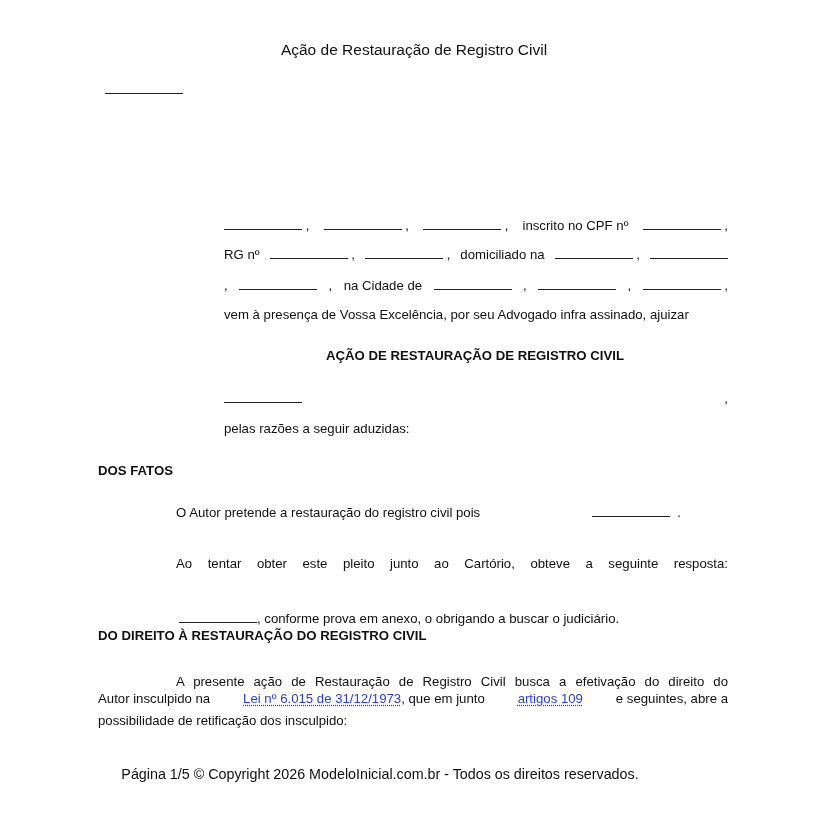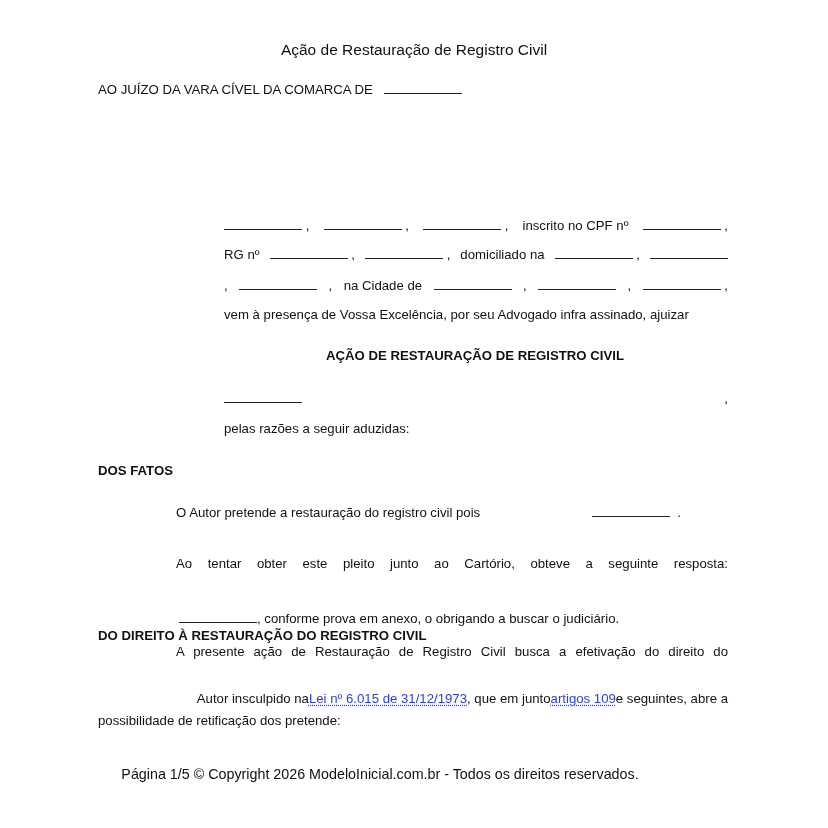--- a/index.html
+++ b/index.html
@@ -17,21 +17,20 @@
   .row { left: 224px; width: 504px; display: flex; justify-content: space-between; align-items: baseline; }
 </style>
 </head>
 <body>
 
 <div>
 
   <div class="abs title">Ação de Restauração de Registro Civil</div>
 
   <div class="abs t13" style="left:98px; top:82px;">
-    <span>AO JUÍZO DA VARA CÍVEL DA COMARCA DE</span>
     &nbsp;&nbsp;<span class="blank bw78"></span>
   </div>
 
   <div class="abs t13 row" style="top:218px;">
     <span><span class="blank bw78"></span> ,</span>
     <span><span class="blank bw78"></span> ,</span>
     <span><span class="blank bw78"></span> ,</span>
     <span>inscrito no CPF nº</span>
     <span><span class="blank bw78"></span> ,</span>
   </div>
@@ -77,25 +76,25 @@
     <span class="blank bw78"></span> &nbsp;.
   </div>
 
   <div class="abs t13 just" style="left:176px; width:552px; top:556px;">Ao tentar obter este pleito junto ao Cartório, obteve a seguinte resposta:</div>
   <div class="abs t13" style="left:179px; top:578px;margin-top:33px;">
     <span class="blank bw78"></span><span>, conforme prova em anexo, o obrigando a buscar o judiciário.</span>
   </div>
 
   <div class="abs t13 bold" style="left:98px; top:628px;">DO DIREITO À RESTAURAÇÃO DO REGISTRO CIVIL</div>
 
-  <div class="abs t13 just" style="left:176px; width:552px; top:644px;">A presente ação de Restauração de Registro Civil busca a efetivação do direito do</div>
+  <div class="abs t13 just" style="left:176px; width:552px; top:674px;">A presente ação de Restauração de Registro Civil busca a efetivação do direito do</div>
 
-  <div class="abs t13 row" style="left:98px; width:630px; top:691px;justify-content:flex-end;">
+  <div class="abs t13 row" style="left:98px; width:630px; top:691px;">
     <span>Autor insculpido na</span>
     <span><a class="link" href="#">Lei nº 6.015 de 31/12/1973</a><span>, que em junto</span></span>
     <a class="link" href="#">artigos 109</a>
     <span>e seguintes, abre a</span>
   </div>
 
-  <div class="abs t13" style="left:98px; top:713px;">possibilidade de retificação dos pretende:</div>
+  <div class="abs t13" style="left:98px; top:713px;">possibilidade de retificação dos insculpido:</div>
 
   <div class="abs footer">Página 1/5 © Copyright 2026 ModeloInicial.com.br - Todos os direitos reservados.</div>
 </div>
 
 </body></html>

